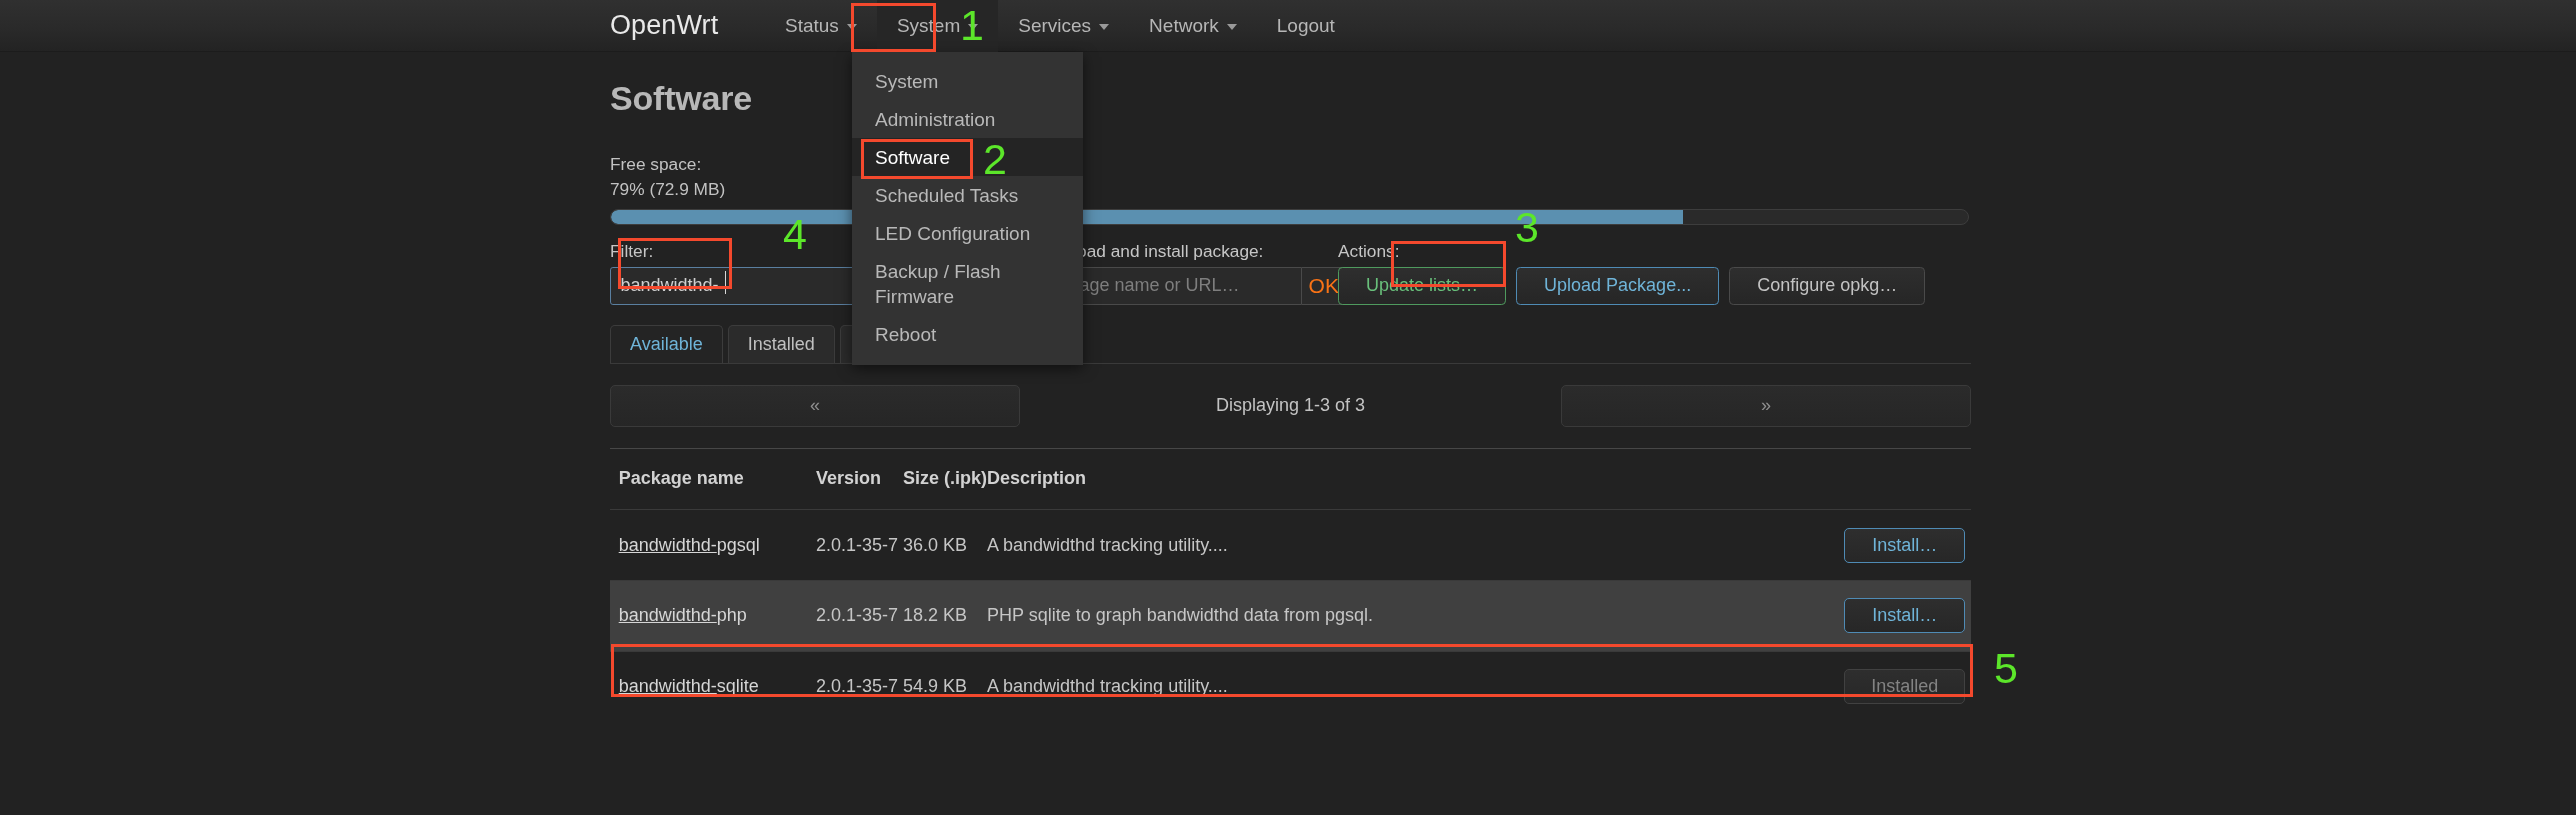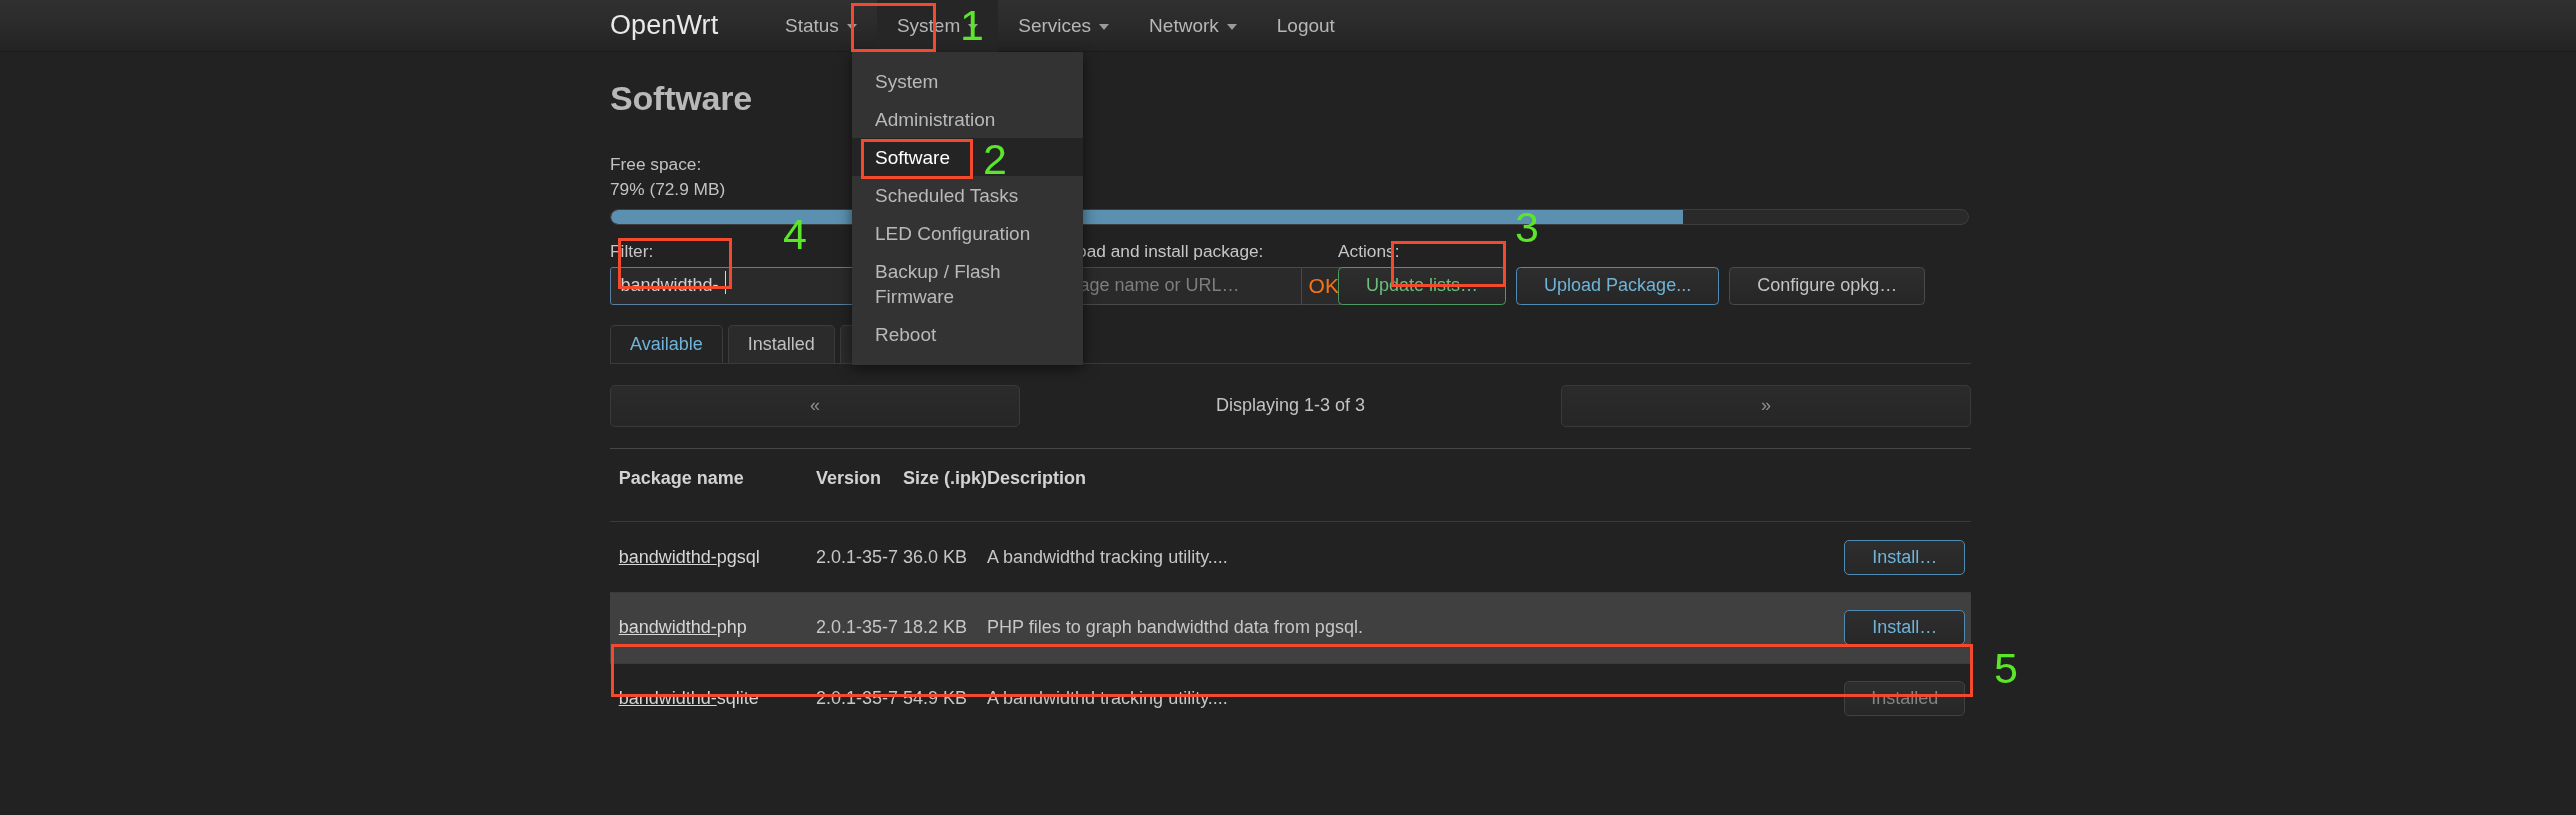--- a/index.html
+++ b/index.html
@@ -261,21 +261,21 @@
     width: 1361px;
     margin-top: 20px;
     border-top: 0.7px solid #474747;
     border-collapse: collapse;
   }
   .pkg-table th {
     text-align: left;
     font-size: 18px;
     font-weight: bold;
     color: #d2d2d2;
-    padding: 19px 0 32px 0;
+    padding: 19px 0 20px 0;
     white-space: nowrap;
   }
   .pkg-table td {
     font-size: 18px;
     color: #c6c6c6;
     padding: 17.3px 0;
     vertical-align: middle;
   }
   .pkg-table tbody tr { border-top: 0.7px solid #3a3a3a; }
   .pkg-table tbody tr.alt { background: #404040; }
@@ -438,21 +438,21 @@
             <span class="row-btn install">Install…</span>
           </td>
         </tr>
 
         <tr class="alt">
           <td class="col-name">
             <span class="pkg-link"><span class="match">bandwidthd-</span><span>php</span></span>
           </td>
           <td class="col-ver">2.0.1-35-7</td>
           <td class="col-size">18.2 KB</td>
-          <td class="col-desc">PHP files to graph bandwidthd data from pgsql.</td>
+          <td class="col-desc">PHP sqlite to graph bandwidthd data from pgsql.</td>
           <td class="col-act">
             <span class="row-btn install">Install…</span>
           </td>
         </tr>
 
         <tr>
           <td class="col-name">
             <span class="pkg-link"><span class="match">bandwidthd-</span><span>sqlite</span></span>
           </td>
           <td class="col-ver">2.0.1-35-7</td>

